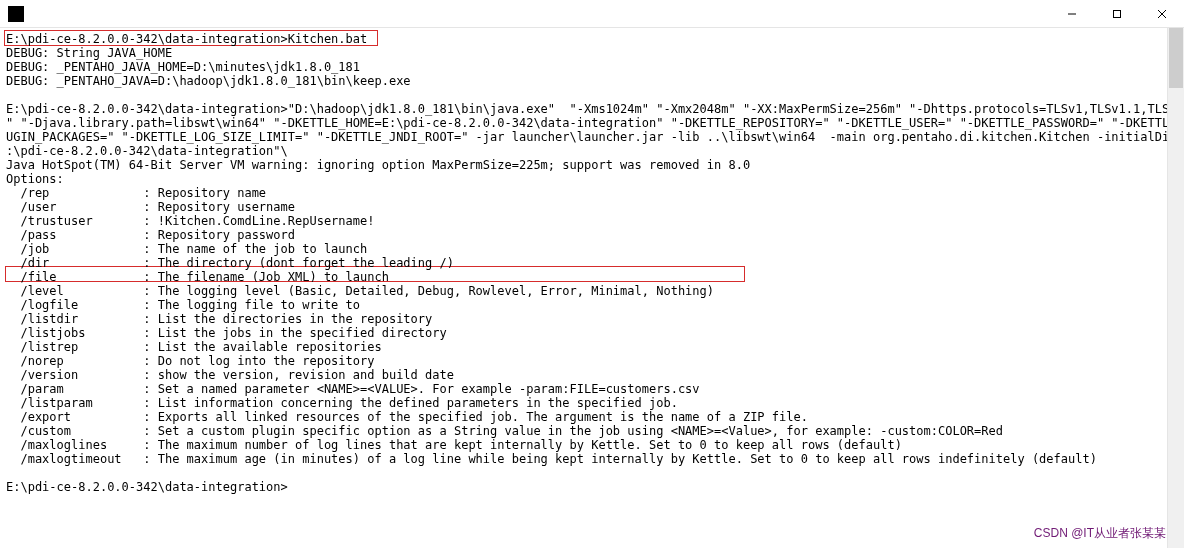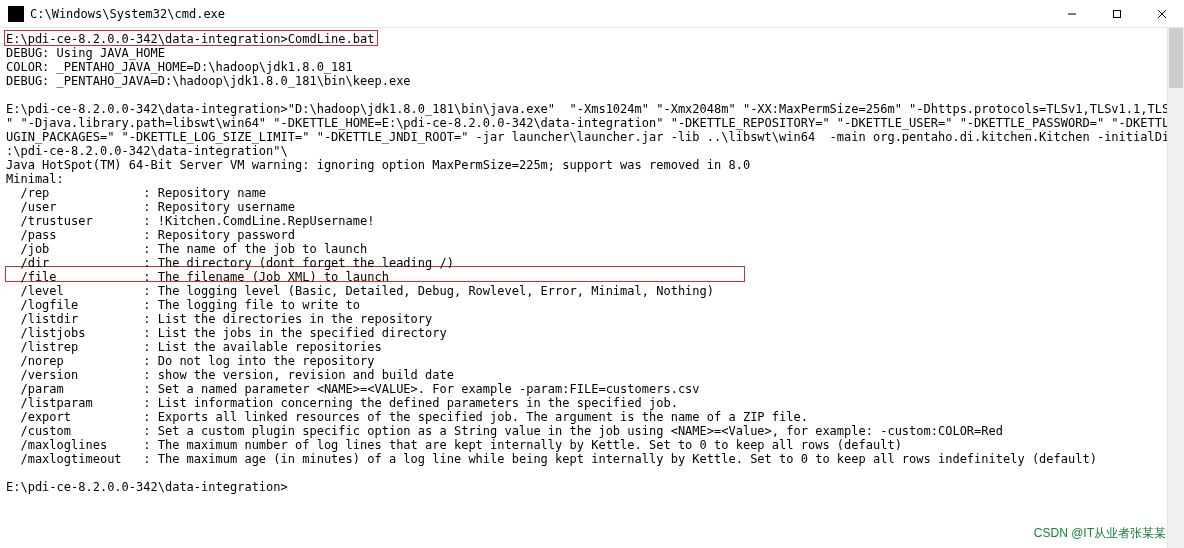--- a/index.html
+++ b/index.html
@@ -60,32 +60,31 @@
   .scroll-thumb {
     position: absolute;
     top: 0; left: 1px; right: 1px;
     height: 60px;
     background: #cdcdcd;
   }
   .watermark {
     position: absolute;
     right: 18px;
     bottom: 6px;
-    color: #15803d;
+    color: #701a75;
     font-size: 12px;
     font-family: sans-serif;
   }
 </style>
 </head>
 <body>
 
 <div class="titlebar">
   <div class="title-left">
     <span class="app-icon"></span>
-    <span class="title-text">C:\Windows\System32\cmd.exe</span>
   </div>
   <div class="win-controls">
     <div class="win-btn">
       <svg width="10" height="10" viewBox="0 0 10 10">
           <line x1="1" y1="5" x2="9" y2="5" stroke="#000" stroke-width="1"></line>
         </svg>
     </div>
     <div class="win-btn">
       <svg width="10" height="10" viewBox="0 0 10 10">
           <rect x="1.5" y="1.5" width="7" height="7" fill="none" stroke="#000" stroke-width="1"></rect>
@@ -96,31 +95,31 @@
           <line x1="1" y1="1" x2="9" y2="9" stroke="#000" stroke-width="1"></line>
           <line x1="9" y1="1" x2="1" y2="9" stroke="#000" stroke-width="1"></line>
         </svg>
     </div>
   </div>
 </div>
 
 <div class="highlight-box hl1"></div>
 <div class="highlight-box hl2"></div>
 
-<div class="content"><span><span>E:\pdi-ce-8.2.0.0-342\data-integration&gt;</span><span>ComdLine.bat</span></span>
-<span>DEBUG: Using JAVA_HOME</span>
-<span>COLOR: _PENTAHO_JAVA_HOME=D:\hadoop\jdk1.8.0_181</span>
+<div class="content"><span><span>E:\pdi-ce-8.2.0.0-342\data-integration&gt;</span><span>Kitchen.bat</span></span>
+<span>DEBUG: String JAVA_HOME</span>
+<span>DEBUG: _PENTAHO_JAVA_HOME=D:\minutes\jdk1.8.0_181</span>
 <span>DEBUG: _PENTAHO_JAVA=D:\hadoop\jdk1.8.0_181\bin\keep.exe</span>
 
 <span>E:\pdi-ce-8.2.0.0-342\data-integration&gt;"D:\hadoop\jdk1.8.0_181\bin\java.exe"  "-Xms1024m" "-Xmx2048m" "-XX:MaxPermSize=256m" "-Dhttps.protocols=TLSv1,TLSv1.1,TLSv1.2
 " "-Djava.library.path=libswt\win64" "-DKETTLE_HOME=E:\pdi-ce-8.2.0.0-342\data-integration" "-DKETTLE_REPOSITORY=" "-DKETTLE_USER=" "-DKETTLE_PASSWORD=" "-DKETTLE_PL
 UGIN_PACKAGES=" "-DKETTLE_LOG_SIZE_LIMIT=" "-DKETTLE_JNDI_ROOT=" -jar launcher\launcher.jar -lib ..\libswt\win64  -main org.pentaho.di.kitchen.Kitchen -initialDir "E
 :\pdi-ce-8.2.0.0-342\data-integration"\</span>
 <span>Java HotSpot(TM) 64-Bit Server VM warning: ignoring option MaxPermSize=225m; support was removed in 8.0</span>
-<span>Minimal:</span>
+<span>Options:</span>
 <span id="options-block">  /rep             : Repository name
   /user            : Repository username
   /trustuser       : !Kitchen.ComdLine.RepUsername!
   /pass            : Repository password
   /job             : The name of the job to launch
   /dir             : The directory (dont forget the leading /)
   /file            : The filename (Job XML) to launch
   /level           : The logging level (Basic, Detailed, Debug, Rowlevel, Error, Minimal, Nothing)
   /logfile         : The logging file to write to
   /listdir         : List the directories in the repository

